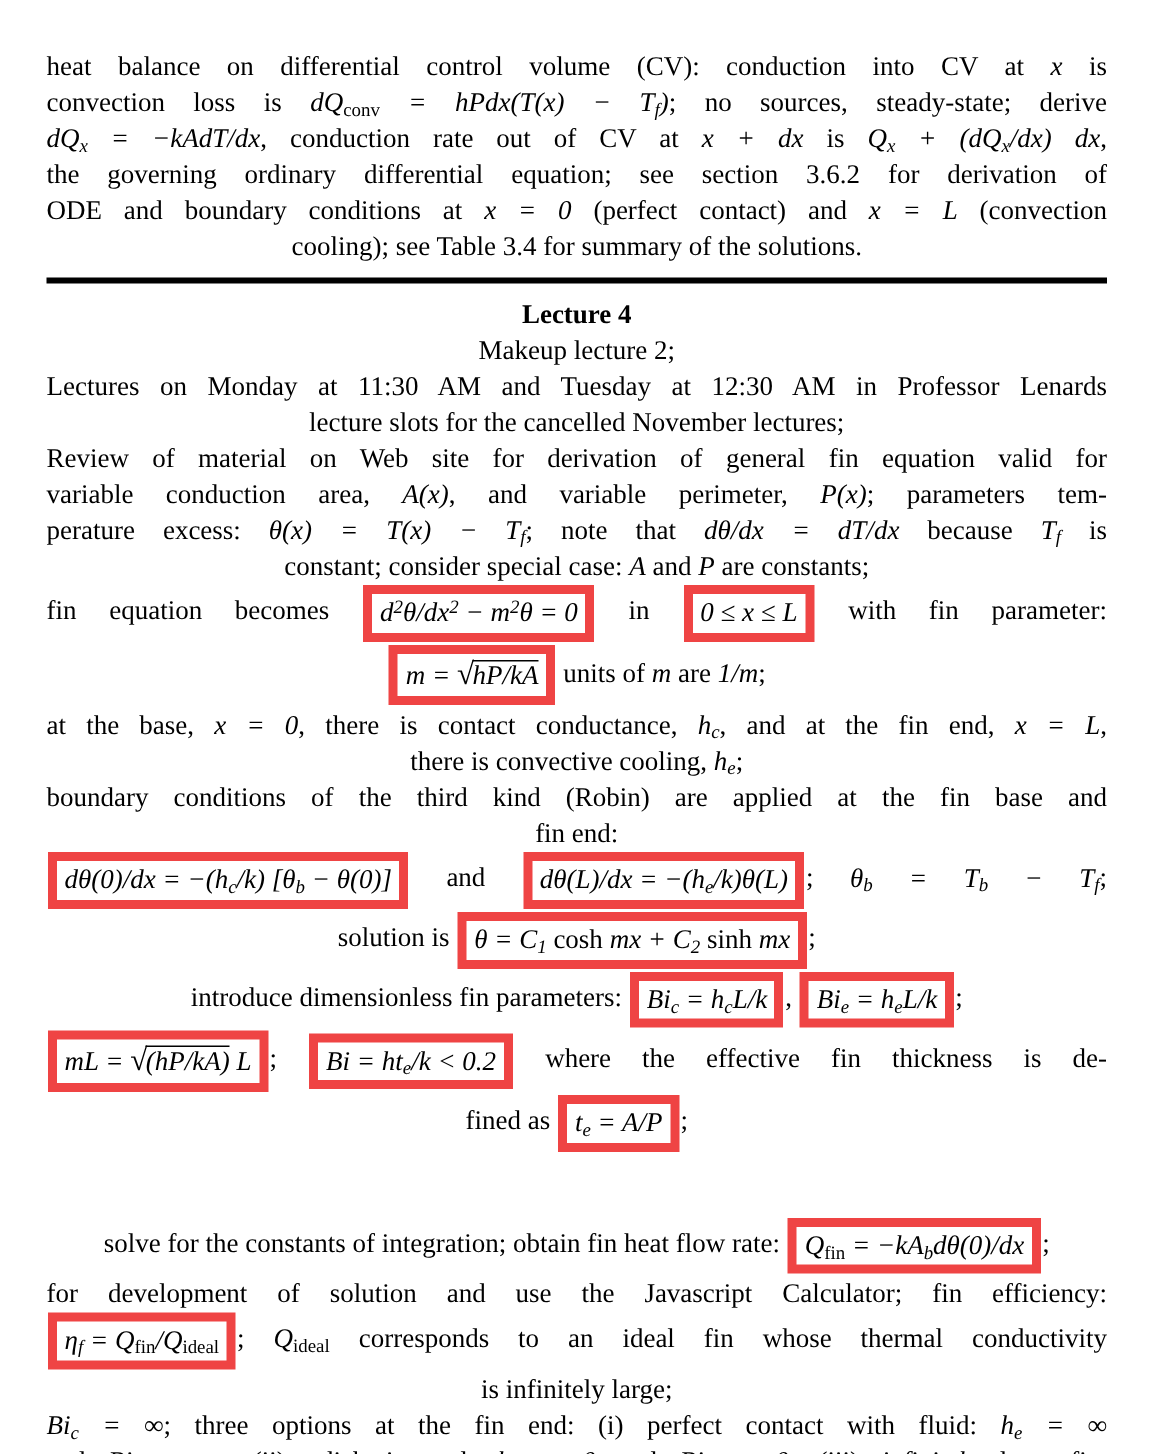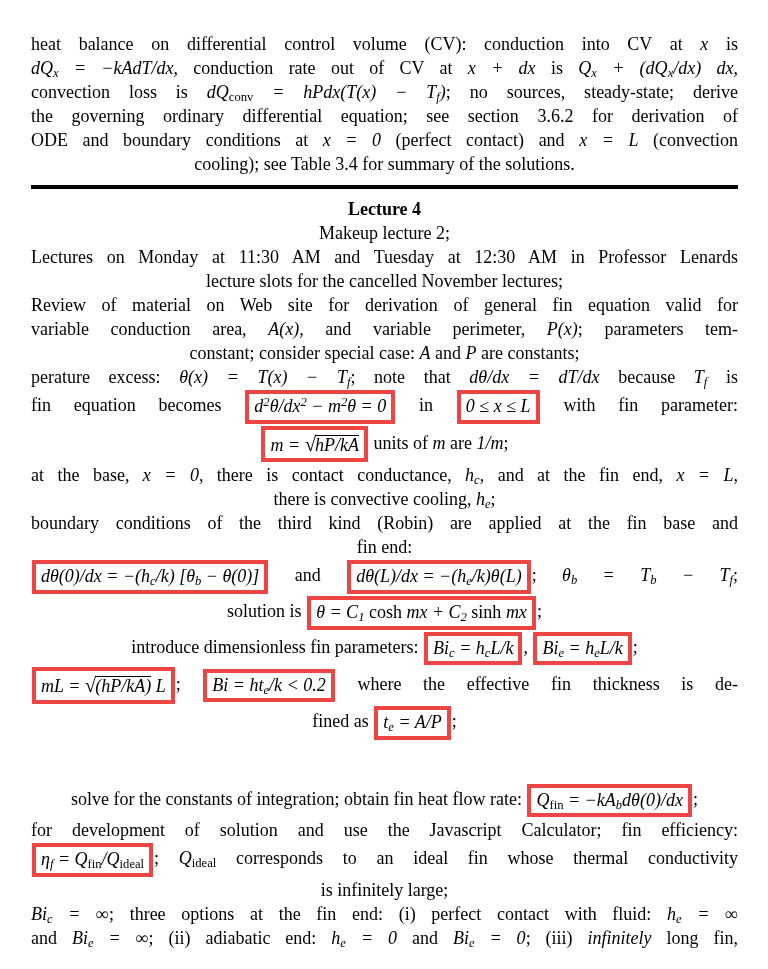--- a/index.html
+++ b/index.html
@@ -19,21 +19,21 @@
     text-align:center;
   }
   .line.just{text-align:justify;text-align-last:justify;}
   .line.nw{white-space:nowrap;overflow:visible;}
   .rm{font-style:normal;}
   .math{font-style:italic;}
   .em{font-style:italic;}
   .bold{font-weight:bold;}
   .box{
     display:inline-block;
-    border:4px solid #ef4444;
+    border:6px solid #ef4444;
     padding:2px 5px;
     margin:1px 1px;
     font-style:italic;
     line-height:1.2;
     vertical-align:middle;
   }
   sub,sup{font-size:70%;line-height:0;}
   sub{vertical-align:-0.25em;}
   sup{vertical-align:0.45em;}
   .sqrt{white-space:nowrap;}
@@ -41,36 +41,36 @@
   .vinc{display:inline-block;border-top:1.6px solid #000000;line-height:1.1;}
   .rule{height:4px;background:#000000;margin:9px 0 8px 0;}
   .gap{height:42px;}
 </style>
 </head>
 <body>
 
 <div class="page" id="doc" style="background: rgb(255, 255, 255); color: rgb(0, 0, 0);">
     <div class="para">
       <div class="line just"><span class="rm">heat balance on differential control volume (CV): conduction into CV at </span><span class="math">x</span><span class="rm"> is</span></div>
+      <div class="line just"><span class="rm">convection loss is </span><span class="math">dQ<sub><span class="rm">conv</span></sub> = hPdx(T(x) − T<sub>f</sub>)</span><span class="rm">; no sources, steady-state; derive</span></div>
       <div class="line just"><span class="math">dQ<sub>x</sub> = −kAdT/dx</span><span class="rm">, conduction rate out of CV at </span><span class="math">x + dx</span><span class="rm"> is </span><span class="math">Q<sub>x</sub> + (dQ<sub>x</sub>/dx) dx</span><span class="rm">,</span></div>
-      <div class="line just"><span class="rm">convection loss is </span><span class="math">dQ<sub><span class="rm">conv</span></sub> = hPdx(T(x) − T<sub>f</sub>)</span><span class="rm">; no sources, steady-state; derive</span></div>
       <div class="line just"><span class="rm">the governing ordinary differential equation; see section 3.6.2 for derivation of</span></div>
       <div class="line just"><span class="rm">ODE and boundary conditions at </span><span class="math">x = 0</span><span class="rm"> (perfect contact) and </span><span class="math">x = L</span><span class="rm"> (convection</span></div>
       <div class="line"><span class="rm">cooling); see Table 3.4 for summary of the solutions.</span></div>
     </div>
     <div class="rule"></div>
     <div class="para">
       <div class="line"><span class="bold">Lecture 4</span></div>
       <div class="line"><span class="rm">Makeup lecture 2;</span></div>
       <div class="line just"><span class="rm">Lectures on Monday at 11:30 AM and Tuesday at 12:30 AM in Professor Lenards</span></div>
       <div class="line"><span class="rm">lecture slots for the cancelled November lectures;</span></div>
       <div class="line just"><span class="rm">Review of material on Web site for derivation of general fin equation valid for</span></div>
       <div class="line just"><span class="rm">variable conduction area, </span><span class="math">A(x)</span><span class="rm">, and variable perimeter, </span><span class="math">P(x)</span><span class="rm">; parameters tem-</span></div>
+      <div class="line just"><span class="rm">perature excess: </span><span class="math">θ(x) = T(x) − T<sub>f</sub></span><span class="rm">; note that </span><span class="math">dθ/dx = dT/dx</span><span class="rm"> because </span><span class="math">T<sub>f</sub></span><span class="rm"> is</span></div>
       <div class="line"><span class="rm">constant; consider special case: </span><span class="math">A</span><span class="rm"> and </span><span class="math">P</span><span class="rm"> are constants;</span></div>
-      <div class="line just"><span class="rm">perature excess: </span><span class="math">θ(x) = T(x) − T<sub>f</sub></span><span class="rm">; note that </span><span class="math">dθ/dx = dT/dx</span><span class="rm"> because </span><span class="math">T<sub>f</sub></span><span class="rm"> is</span></div>
       <div class="line just"><span class="rm">fin equation becomes </span><span class="box math">d<sup>2</sup>θ/dx<sup>2</sup> − m<sup>2</sup>θ = 0</span><span class="rm"> in </span><span class="box math">0 ≤ x ≤ L</span><span class="rm"> with fin parameter:</span></div>
       <div class="line"><span class="box math">m = <span class="sqrt"><span class="rad">√</span><span class="vinc">hP/kA</span></span></span><span class="rm"> units of </span><span class="math">m</span><span class="rm"> are </span><span class="math">1/m</span><span class="rm">;</span></div>
       <div class="line just"><span class="rm">at the base, </span><span class="math">x = 0</span><span class="rm">, there is contact conductance, </span><span class="math">h<sub>c</sub></span><span class="rm">, and at the fin end, </span><span class="math">x = L</span><span class="rm">,</span></div>
       <div class="line"><span class="rm">there is convective cooling, </span><span class="math">h<sub>e</sub></span><span class="rm">;</span></div>
       <div class="line just"><span class="rm">boundary conditions of the third kind (Robin) are applied at the fin base and</span></div>
       <div class="line"><span class="rm">fin end:</span></div>
       <div class="line just"><span class="box math">dθ(0)/dx = −(h<sub>c</sub>/k) [θ<sub>b</sub> − θ(0)]</span><span class="rm"> and </span><span class="box math">dθ(L)/dx = −(h<sub>e</sub>/k)θ(L)</span><span class="rm">; </span><span class="math">θ<sub>b</sub> = T<sub>b</sub> − T<sub>f</sub></span><span class="rm">;</span></div>
       <div class="line"><span class="rm">solution is </span><span class="box math">θ = C<sub>1</sub> <span class="rm">cosh</span> mx + C<sub>2</sub> <span class="rm">sinh</span> mx</span><span class="rm">;</span></div>
       <div class="line"><span class="rm">introduce dimensionless fin parameters: </span><span class="box math">Bi<sub>c</sub> = h<sub>c</sub>L/k</span><span class="rm">, </span><span class="box math">Bi<sub>e</sub> = h<sub>e</sub>L/k</span><span class="rm">;</span></div>
       <div class="line just"><span class="box math">mL = <span class="sqrt"><span class="rad">√</span><span class="vinc">(hP/kA)</span></span> L</span><span class="rm">; </span><span class="box math">Bi = ht<sub>e</sub>/k &lt; 0.2</span><span class="rm"> where the effective fin thickness is de-</span></div>

